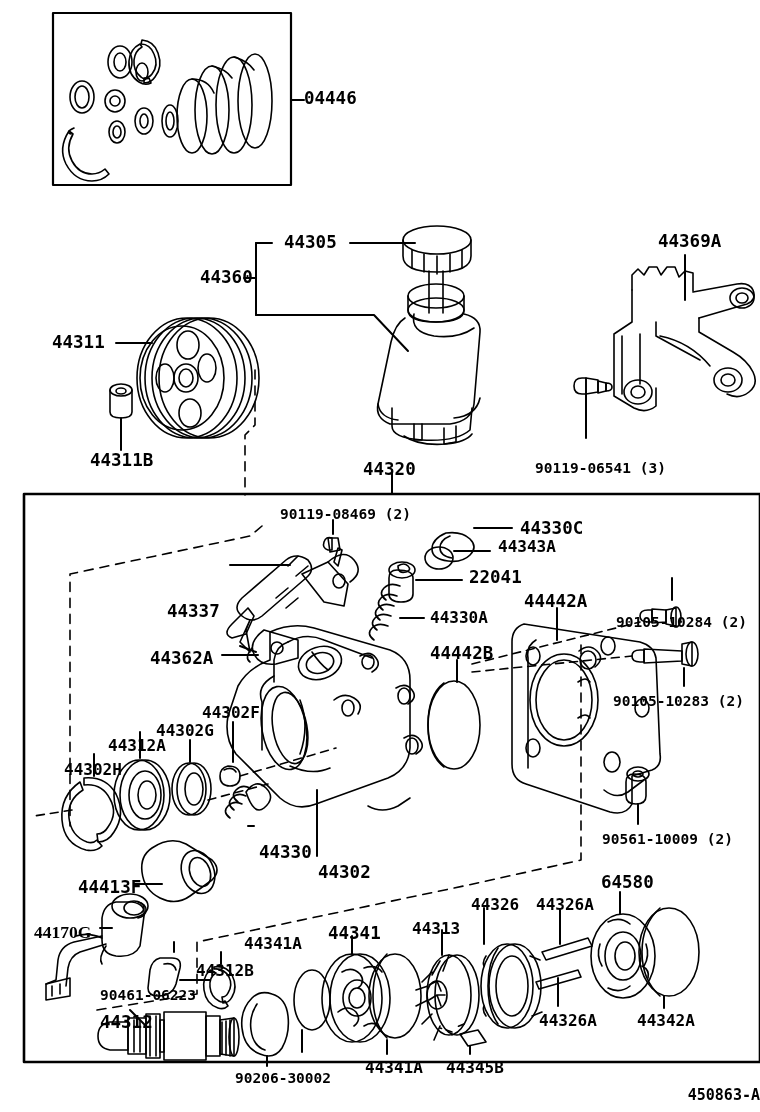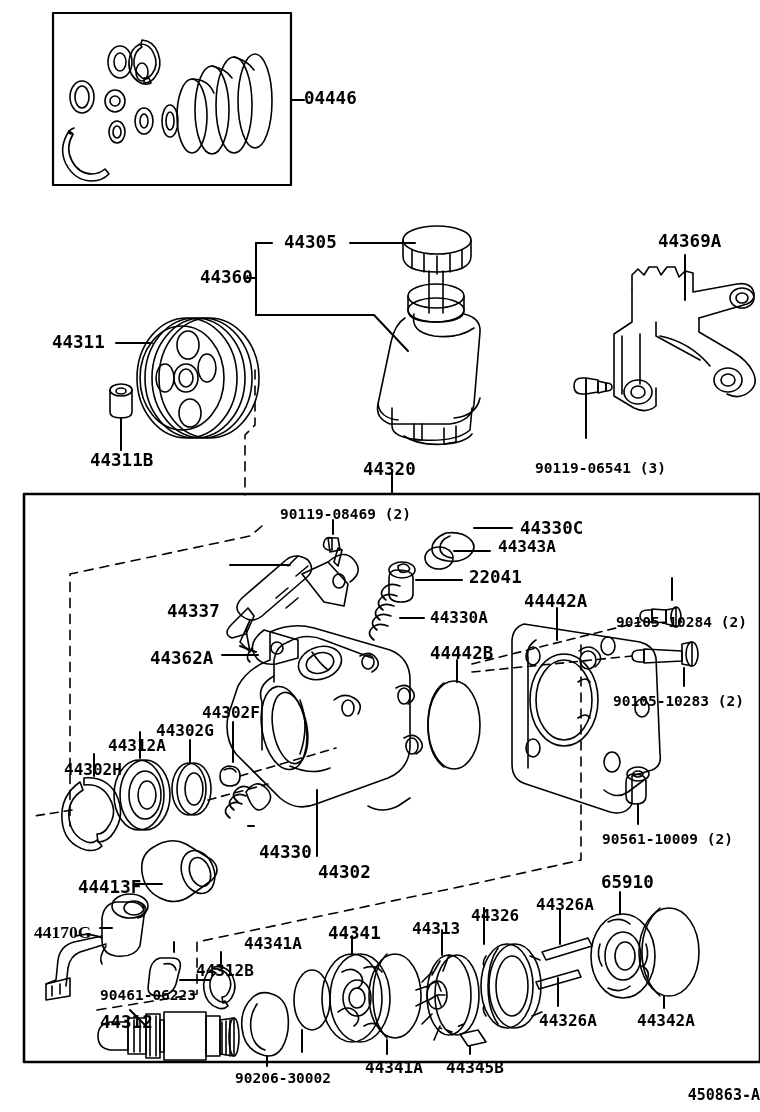--- a/index.html
+++ b/index.html
@@ -383,22 +383,22 @@
       <div class="lbl s18" style="left: 138px; top: 650px;">44362A</div>
       <div class="lbl s16" style="left: 190px; top: 705px;">44302F</div>
       <div class="lbl s16" style="left: 144px; top: 723px;">44302G</div>
       <div class="lbl s16" style="left: 96px; top: 738px;">44312A</div>
       <div class="lbl s16" style="left: 52px; top: 762px;">44302H</div>
       <div class="lbl s15" style="left: 601px; top: 694px;">90105-10283 (2)</div>
       <div class="lbl s18" style="left: 247px; top: 835px; margin-top: 9px;">44330</div>
       <div class="lbl s18" style="left: 306px; top: 864px;">44302</div>
       <div class="lbl s15" style="left: 590px; top: 832px;">90561-10009 (2)</div>
       <div class="lbl s18" style="left: 66px; top: 879px;">44413F</div>
-      <div class="lbl s18" style="left: 589px; top: 874px;">65910</div>
-      <div class="lbl s16" style="left: 459px; top: 897px; margin-top: 11px;">44326</div>
+      <div class="lbl s18" style="left: 589px; top: 874px;">64580</div>
+      <div class="lbl s16" style="left: 459px; top: 897px;">44326</div>
       <div class="lbl s16" style="left: 524px; top: 897px;">44326A</div>
       <div class="lbl s18" style="left: 22px; top: 924px; font-family: Liberation Serif, serif;">44170G</div>
       <div class="lbl s16" style="left: 232px; top: 936px;">44341A</div>
       <div class="lbl s18" style="left: 316px; top: 925px;">44341</div>
       <div class="lbl s16" style="left: 400px; top: 921px;">44313</div>
       <div class="lbl s16" style="left: 173px; top: 963px; margin-left: 11px;">44312B</div>
       <div class="lbl s15" style="left: 88px; top: 988px;">90461-06223</div>
       <div class="lbl s18" style="left: 88px; top: 1014px;">44312</div>
       <div class="lbl s16" style="left: 527px; top: 1013px;">44326A</div>
       <div class="lbl s16" style="left: 625px; top: 1013px;">44342A</div>

